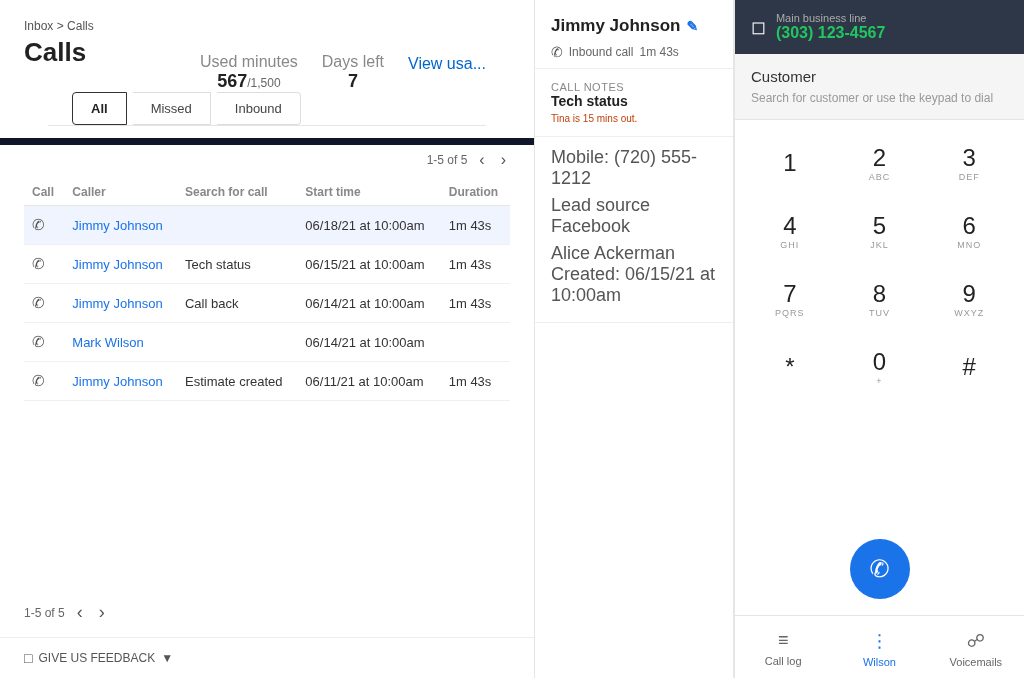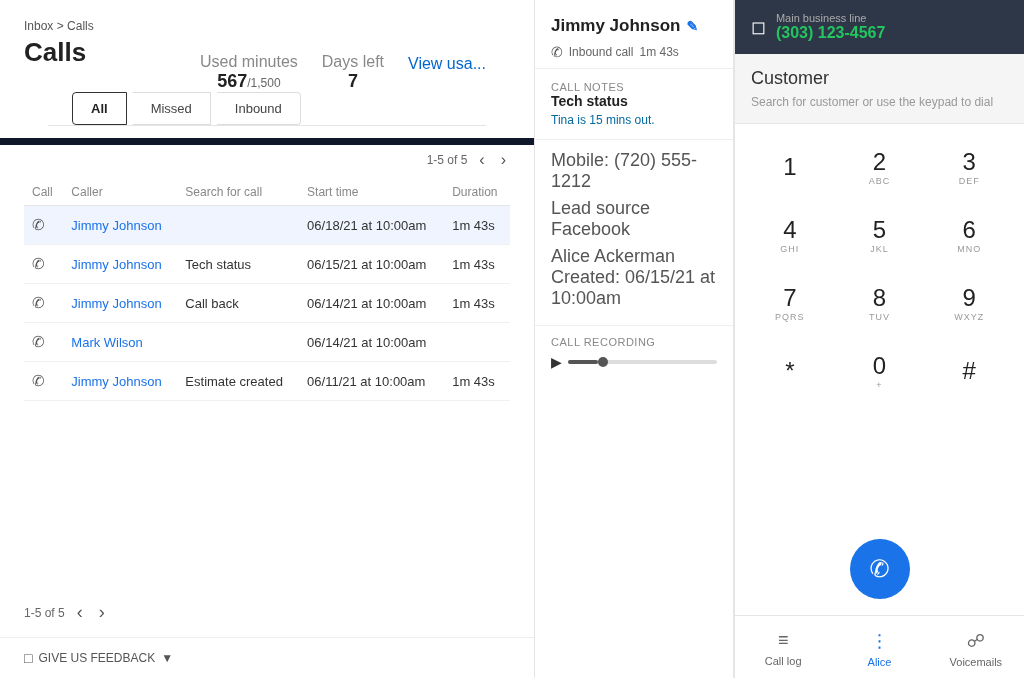--- a/index.html
+++ b/index.html
@@ -70,21 +70,21 @@
     .tab:not(:first-child) { border-left: none; }
     .tabs-wrapper { padding: 12px 24px; }
 
     
     .table-container { padding: 0 24px; flex: 1; overflow: hidden; }
     .pagination-bar { display: flex; justify-content: flex-end; align-items: center; gap: 8px; font-size: 12px; color: #666; padding: 4px 0 8px 0; }
     .nav-btn { background: none; border: none; cursor: pointer; font-size: 16px; color: #555; padding: 2px 4px; }
     .nav-btn:disabled { color: #ccc; cursor: default; }
 
     table { width: 100%; border-collapse: collapse; font-size: 13px; }
-    thead th { text-align: left; color: #888; font-weight: 400; padding: 6px 8px; border-bottom: 1px solid #e5e5e5; font-size: 12px; }
+    thead th { text-align: left; color: #888; font-weight: 700; padding: 6px 8px; border-bottom: 1px solid #e5e5e5; font-size: 12px; }
     tbody tr { border-bottom: 1px solid #f0f0f0; cursor: pointer; }
     tbody tr.selected { background: #f0f4ff; }
     tbody td { padding: 10px 8px; color: #333; font-size: 13px; }
     .call-icon { color: #555; font-size: 15px; }
     .caller-name { color: #1a73e8; font-weight: 500; }
 
     
     .bottom-pagination { display: flex; align-items: center; gap: 8px; padding: 12px 24px; font-size: 12px; color: #666; }
     .bottom-pagination .nav-btn { font-size: 18px; }
 
@@ -108,21 +108,21 @@
       padding: 16px 16px 8px 16px;
       border-bottom: 1px solid #eee;
     }
     .call-person-name { font-size: 17px; font-weight: 600; color: #222; display: flex; align-items: center; gap: 6px; }
     .edit-icon { color: #1a73e8; font-size: 14px; cursor: pointer; }
     .inbound-info { display: flex; align-items: center; gap: 6px; font-size: 12px; color: #666; margin-top: 8px; }
     .inbound-icon { font-size: 14px; color: #555; }
     .call-notes-section { padding: 12px 16px; border-bottom: 1px solid #eee; }
     .call-notes-label { font-size: 11px; color: #888; text-transform: uppercase; letter-spacing: 0.5px; }
     .call-notes-title { font-size: 14px; font-weight: 600; color: #222; margin-bottom: 4px; }
-    .call-notes-desc { font-size: 12px; color: #0369a1; }
+    .call-notes-desc { font-size: 10px; color: #c2410c; }
     .call-meta { padding: 10px 16px; border-bottom: 1px solid #eee; }
     .call-meta-item { font-size: 18px; color: #555; margin-bottom: 6px; }
     .call-recording { padding: 10px 16px; }
     .call-recording-label { font-size: 11px; color: #888; margin-bottom: 6px; text-transform: uppercase; letter-spacing: 0.5px; }
     .recording-player { display: flex; align-items: center; gap: 6px; }
     .play-btn { background: none; border: none; cursor: pointer; font-size: 14px; color: #333; }
     .progress-bar { flex: 1; height: 4px; background: #ddd; border-radius: 2px; position: relative; }
     .progress-fill { width: 20%; height: 100%; background: #555; border-radius: 2px; }
     .progress-thumb { width: 10px; height: 10px; background: #555; border-radius: 50%; position: absolute; top: -3px; left: 20%; }
 
@@ -141,21 +141,21 @@
       padding: 12px 16px;
       display: flex;
       align-items: center;
       gap: 10px;
     }
     .phone-header-icon { font-size: 18px; }
     .phone-header-info .line-label { font-size: 11px; color: #aaa; }
     .phone-header-info .phone-number { font-size: 16px; font-weight: 600; color: #22c55e; }
 
     .customer-section { padding: 14px 16px; background: #f5f5f5; border-bottom: 1px solid #e5e5e5; }
-    .customer-label { font-size: 18px; font-weight: 500; color: #333; margin-bottom: 6px; }
+    .customer-label { font-size: 15px; font-weight: 500; color: #333; margin-bottom: 6px; }
     .customer-search { font-size: 12px; color: #999; }
 
     
     .keypad { padding: 16px; flex: 1; }
     .keypad-grid { display: grid; grid-template-columns: repeat(3, 1fr); gap: 12px; }
     .key-btn {
       display: flex;
       flex-direction: column;
       align-items: center;
       justify-content: center;
@@ -341,30 +341,20 @@
     <div class="call-meta-item">
       <div>Lead source</div>
       <div>Facebook</div>
     </div>
     <div class="call-meta-item">
       <div>Alice Ackerman</div>
       <div>Created: 06/15/21 at 10:00am</div>
     </div>
   </div>
 
-  <div class="call-recording">
-    <div class="call-recording-label">Call recording</div>
-    <div class="recording-player">
-      <button class="play-btn">▶</button>
-      <div class="progress-bar">
-        <div class="progress-fill"></div>
-        <div class="progress-thumb"></div>
-      </div>
-    </div>
-  </div>
 </div>
 
 <div class="phone-panel">
   <div class="phone-header">
     <span class="phone-header-icon">◻</span>
     <div class="phone-header-info">
       <div class="line-label">Main business line</div>
       <div class="phone-number">(303) 123-4567</div>
     </div>
   </div>
@@ -431,20 +421,20 @@
     <button class="call-btn">✆</button>
   </div>
 
   <div class="phone-bottom-nav">
     <button class="bottom-nav-item">
       <span class="nav-icon">≡</span>
       <span>Call log</span>
     </button>
     <button class="bottom-nav-item active">
       <span class="nav-icon">⋮</span>
-      <span>Alice</span>
+      <span>Wilson</span>
     </button>
     <button class="bottom-nav-item">
       <span class="nav-icon">☍</span>
       <span>Voicemails</span>
     </button>
   </div>
 </div>
 
 </body></html>

